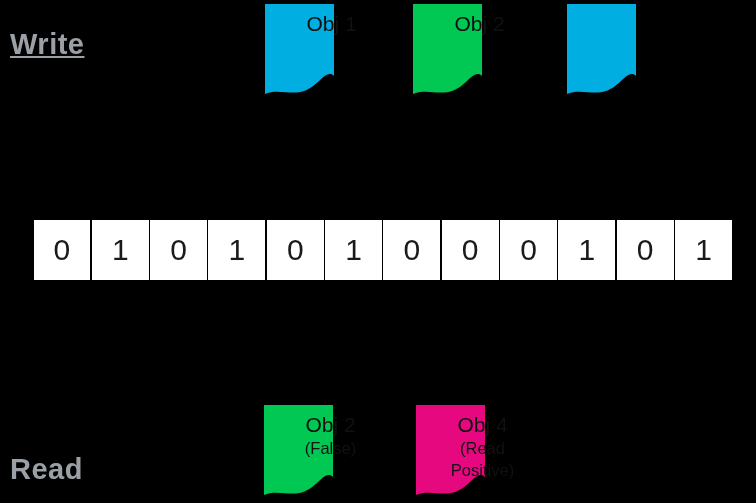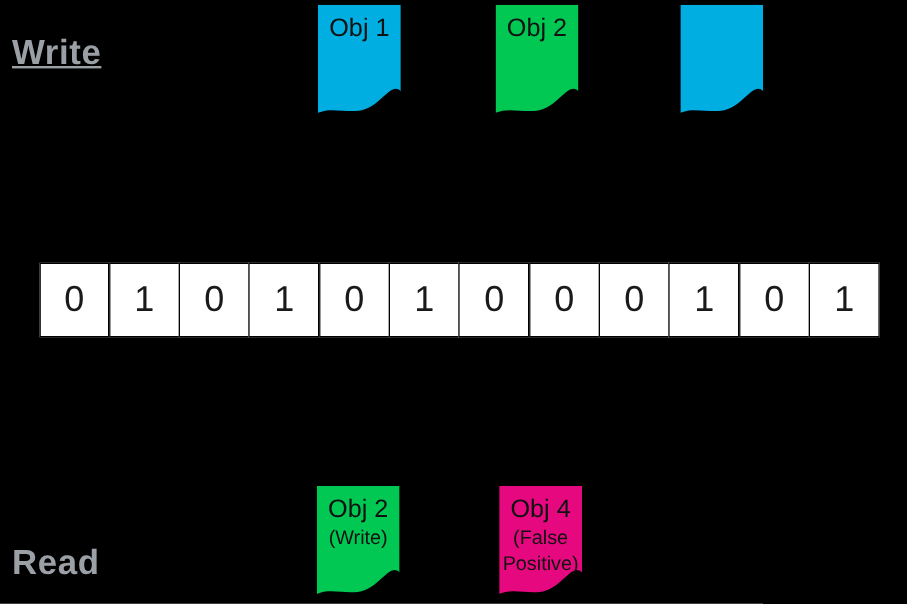--- a/index.html
+++ b/index.html
@@ -19,20 +19,21 @@
     font-weight: 800;
     letter-spacing: 0.5px;
   }
   .rw-label.write { top: 28px; text-decoration: underline; }
   .rw-label.read  { top: 453px; }
 
   .tag {
     position: absolute;
     width: 69px;
     height: 92px;
+    padding-left: 32px;
   }
   .tag svg {
     position: absolute;
     left: 0; top: 0;
     display: block;
   }
   .tag .tag-text {
     position: relative;
     width: 100%;
     text-align: center;
@@ -122,28 +123,28 @@
   </div>
 
   <div class="rw-label read">Read</div>
 
   <div class="tag t-obj2c">
     <svg width="69" height="92" viewBox="0 0 69 92">
       <path d="M0,0 H69 V72 C61,64 54,82 39,87 C27,91.5 12,84.5 0,90 Z" fill="#00C853"></path>
     </svg>
     <div class="tag-text">
       <div class="tag-label">Obj 2</div>
-      <div class="tag-sub">(Write)</div>
+      <div class="tag-sub">(False)</div>
     </div>
   </div>
 
   <div class="tag t-obj4">
     <svg width="69" height="92" viewBox="0 0 69 92">
       <path d="M0,0 H69 V72 C61,64 54,82 39,87 C27,91.5 12,84.5 0,90 Z" fill="#E5087E"></path>
     </svg>
     <div class="tag-text">
       <div class="tag-label">Obj 4</div>
-      <div class="tag-sub">(False Positive)</div>
+      <div class="tag-sub">(Read Positive)</div>
     </div>
   </div>
 
 
 </div>
 
 </body></html>

